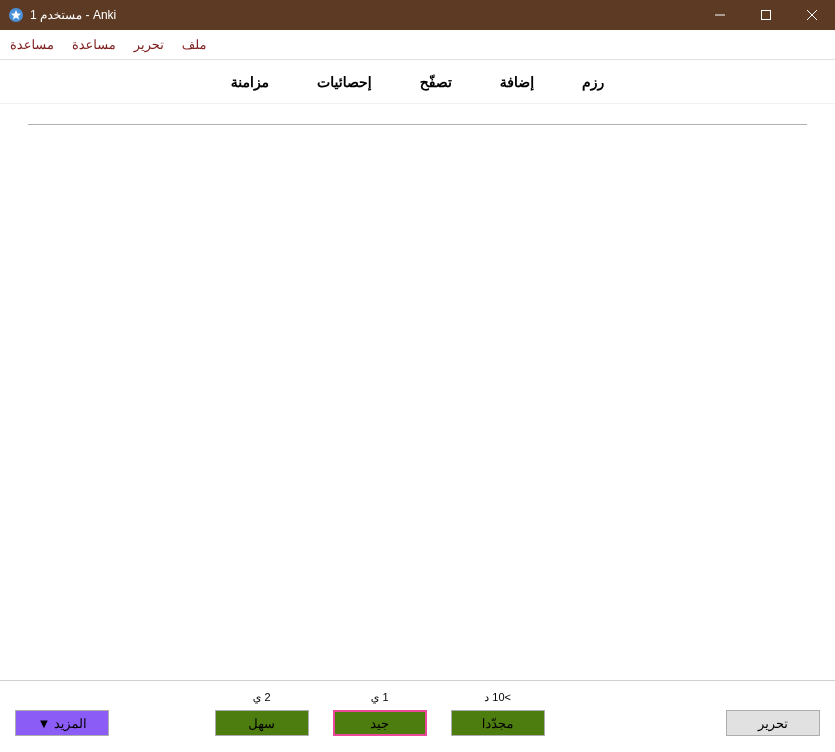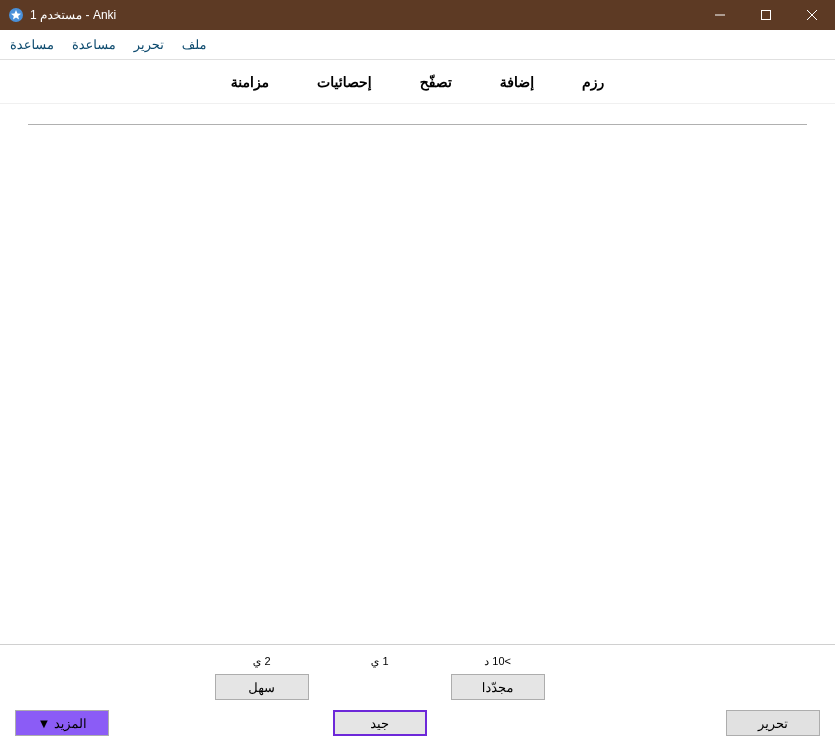--- a/index.html
+++ b/index.html
@@ -64,21 +64,21 @@
       border-bottom: 1px solid #e0e0e0;
       display: flex;
       align-items: center;
       justify-content: flex-end;
       padding: 0 10px;
       gap: 18px;
       direction: rtl;
     }
     .menu-item {
       font-size: 13px;
-      color: #0c4a6e;
+      color: #7f1d1d;
       cursor: pointer;
     }
     .toolbar {
       height: 44px;
       display: flex;
       align-items: center;
       justify-content: center;
       gap: 48px;
       direction: rtl;
       border-bottom: 1px solid #f0f0f0;
@@ -141,28 +141,27 @@
     }
     .interval-label {
       font-size: 11px;
       color: #000;
       direction: rtl;
     }
     .answer-btn {
       width: 94px;
       height: 26px;
       border: 1px solid #adadad;
-      background: #e5e5e5;
+      background: #4d7c0f;
       font-size: 13px;
       cursor: pointer;
       font-family: inherit;
     }
     .answer-btn.default {
-      border: 2px solid #6d28d9;
-      margin-top: 36px;
+      border: 2px solid #ec4899;
     }
     .more-btn {
       width: 94px;
       height: 26px;
       border: 1px solid #adadad;
       background: #8b5cf6;
       font-size: 13px;
       cursor: pointer;
       font-family: inherit;
       direction: rtl;

